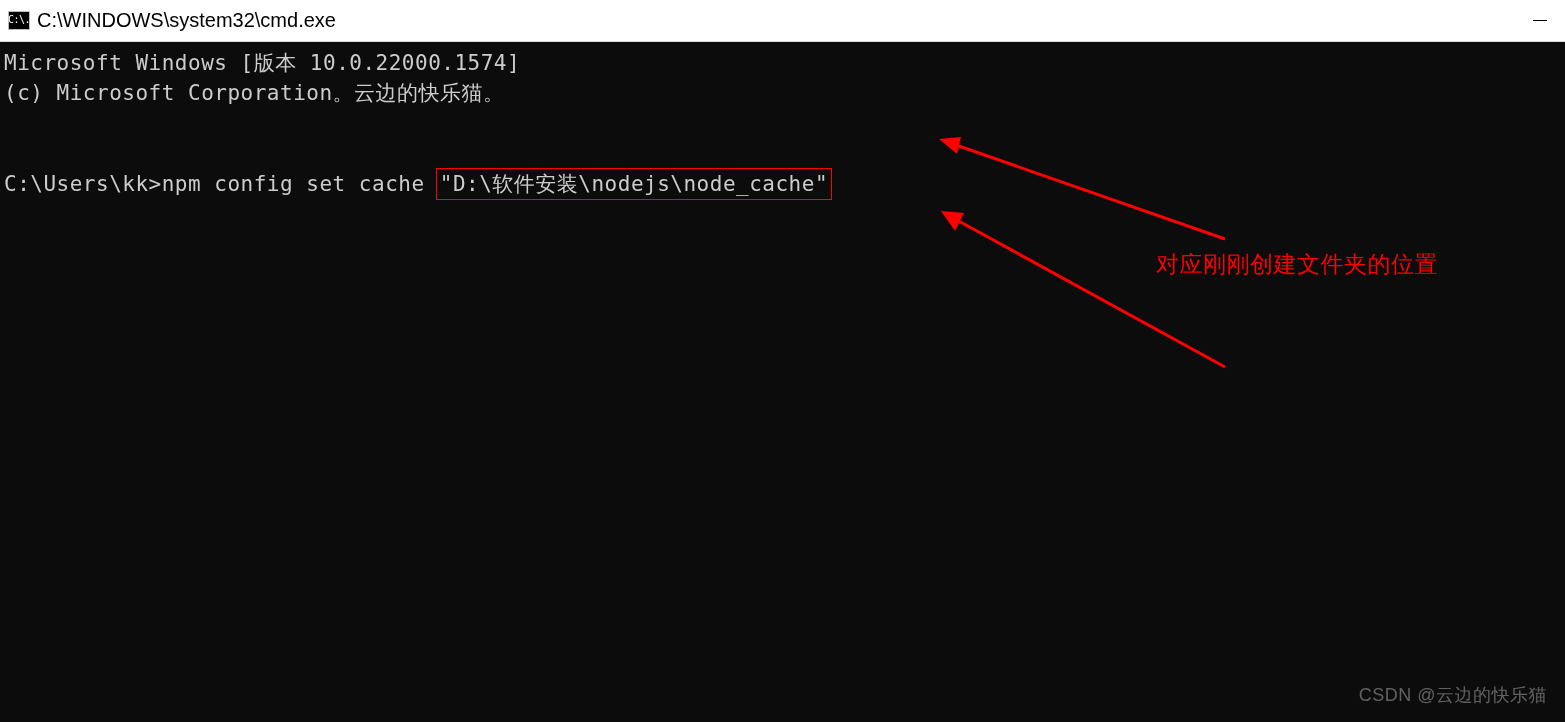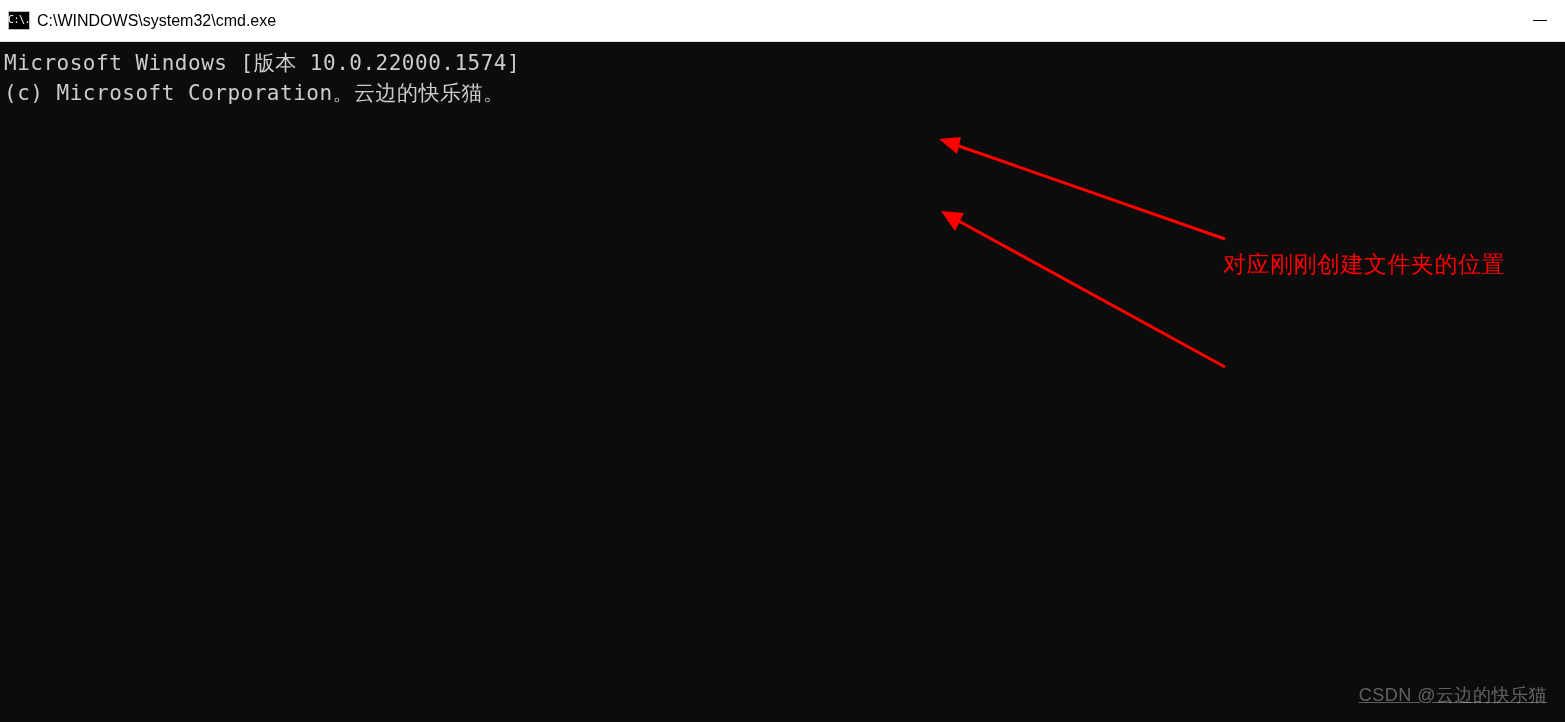--- a/index.html
+++ b/index.html
@@ -30,21 +30,21 @@
       justify-content: center;
       margin-right: 7px;
       font-size: 10px;
       color: #fff;
       font-family: "Consolas", monospace;
       letter-spacing: -0.5px;
       padding-bottom: 2px;
     }
     .title-text {
       font-family: "Segoe UI", Arial, sans-serif;
-      font-size: 16px;
+      font-size: 20px;
       color: #000;
       font-weight: 400;
     }
     .win-controls {
       position: absolute;
       right: 0;
       top: 0;
       height: 100%;
       display: flex;
       align-items: center;
@@ -81,31 +81,30 @@
       border: 1.5px solid #ff0000;
       padding: 0 3px;
       display: inline-block;
       margin-left: -2px;
     }
     .annotation-label {
       position: absolute;
       color: #ff0000;
       font-family: "Microsoft YaHei", "SimHei", sans-serif;
       font-size: 23px;
-      left: 1223px;
+      left: 1156px;
       top: 207px;
     }
     .watermark {
       position: absolute;
       right: 18px;
       bottom: 12px;
       color: rgba(200,200,200,0.45);
       font-family: "Microsoft YaHei", Arial, sans-serif;
       font-size: 18px;
-      text-decoration: underline;
     }
     .arrow-svg {
       position: absolute;
       pointer-events: none;
     }
     .spacer { height: 30px; }
   </style>
 </head>
 <body>
 
@@ -117,20 +116,21 @@
       <div class="minimize-line"></div>
     </div>
   </div>
 </div>
 
 <div class="terminal">
   <div class="term-line">Microsoft Windows [版本 10.0.22000.1574]</div>
   <div class="term-line">(c) Microsoft Corporation。云边的快乐猫。</div>
   <div class="spacer"></div>
   <div class="spacer"></div>
+  <div class="term-line"><span>C:\Users\kk&gt;npm config set cache </span><span class="highlight-box">"D:\软件安装\nodejs\node_cache"</span></div>
   <div class="spacer"></div>
 
   <svg class="arrow-svg" style="left:935px; top:90px; width:295px; height:112px;" viewBox="0 0 295 112">
     <line x1="290" y1="107" x2="18" y2="12" stroke="#ff0000" stroke-width="3"></line>
     <polygon points="4,7 26,5 22,22" fill="#ff0000"></polygon>
   </svg>
 
   <svg class="arrow-svg" style="left:935px; top:165px; width:295px; height:165px;" viewBox="0 0 295 165">
     <line x1="290" y1="160" x2="20" y2="12" stroke="#ff0000" stroke-width="3"></line>
     <polygon points="6,4 29,6 20,24" fill="#ff0000"></polygon>

